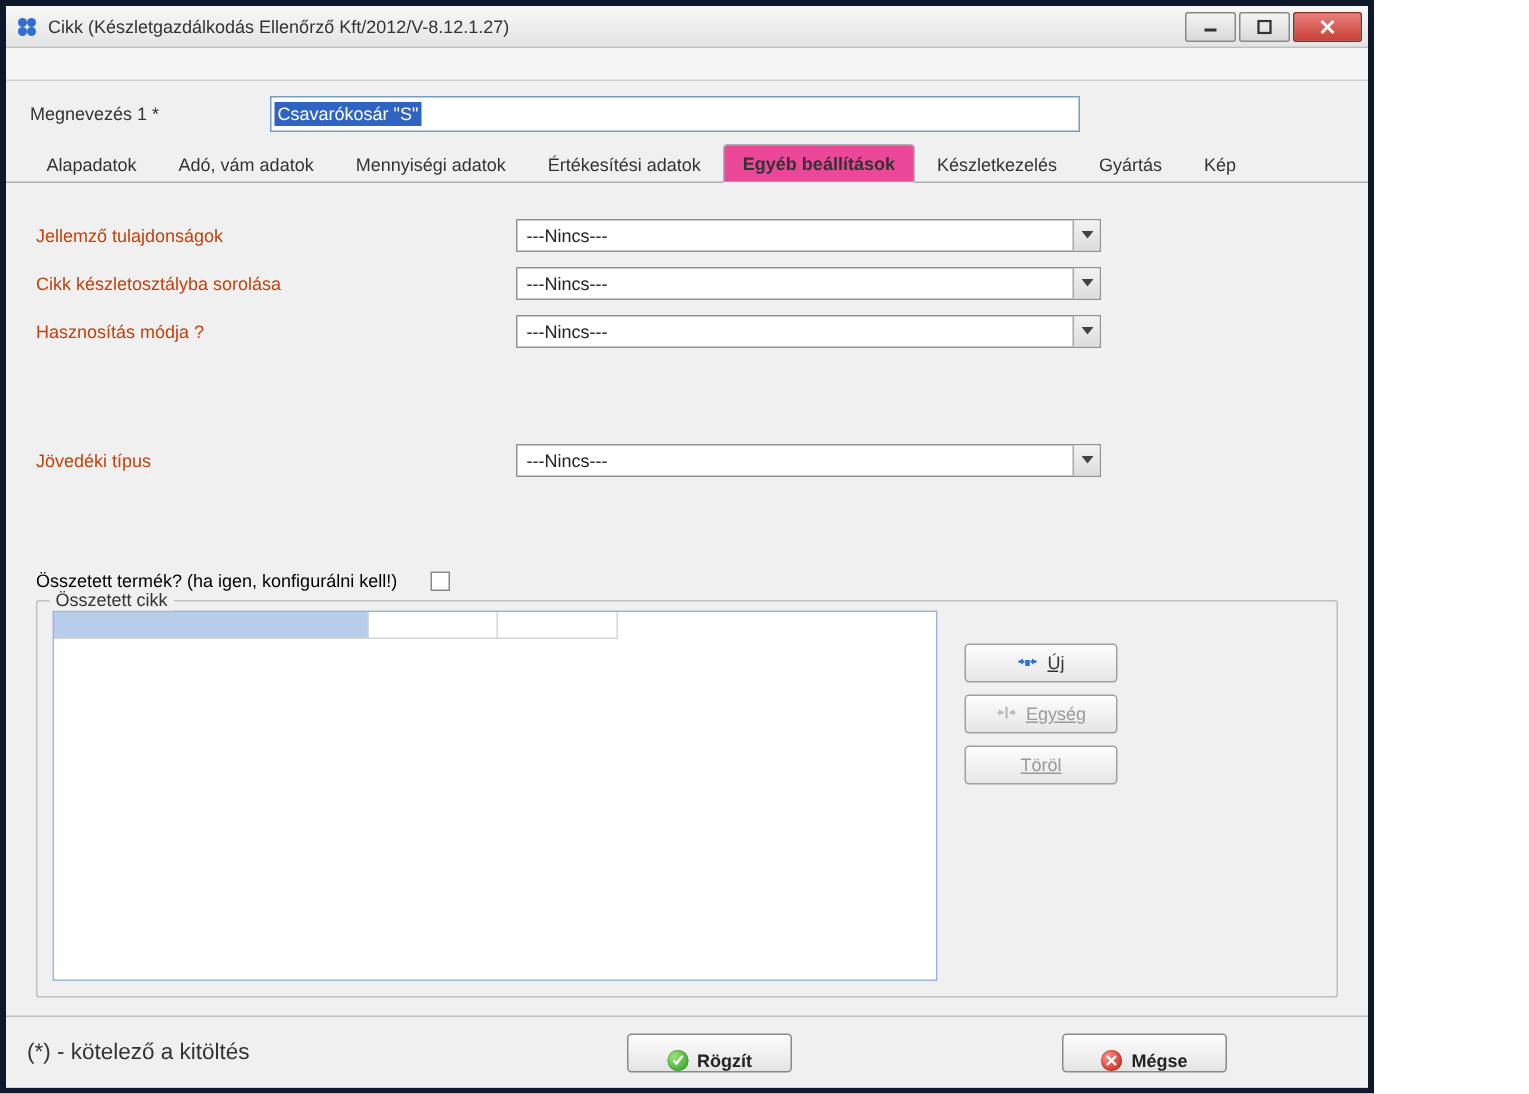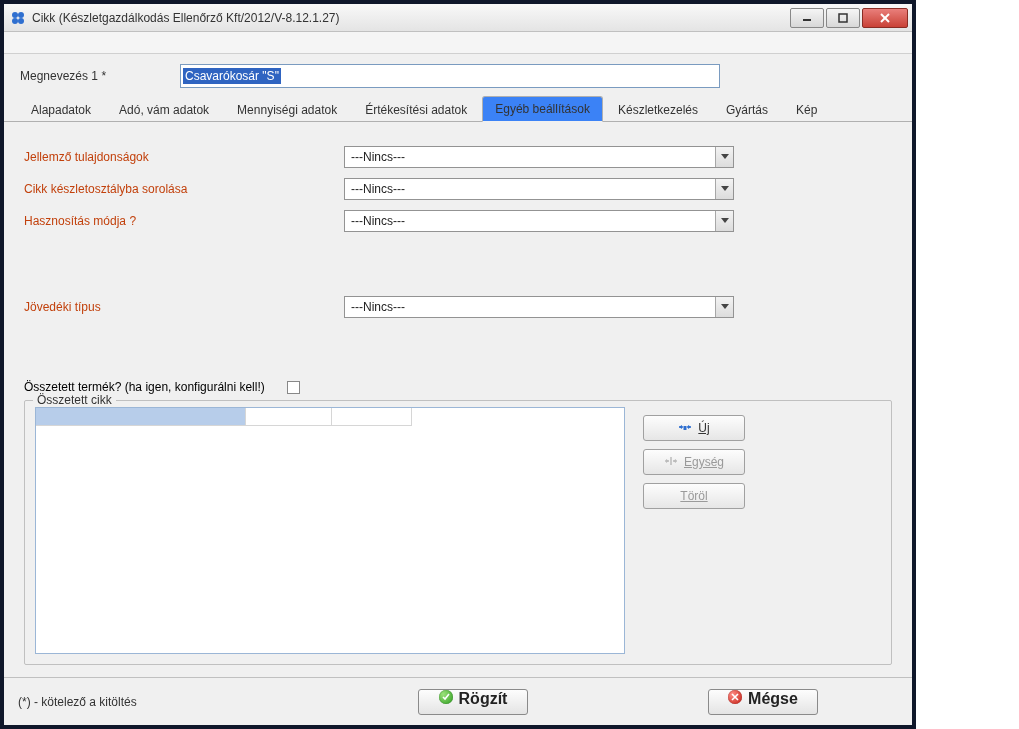--- a/index.html
+++ b/index.html
@@ -102,23 +102,24 @@
     border-bottom: none;
     color: #333;
     cursor: pointer;
     margin-right: 2px;
     position: relative;
     top: 1px;
     border-radius: 3px 3px 0 0;
   }
   .tab.active {
     border-color: #b0b0b0;
-    background: #3b82f6;
+    background: #ec4899;
     top: 1px;
     border-bottom: 1px solid #f0f0f0;
+    font-weight: bold;
   }
   .tab-body {
     flex: 1;
     padding: 24px 20px 12px 20px;
     display: flex;
     flex-direction: column;
   }
   .form-row {
     display: flex;
     align-items: center;
@@ -211,21 +212,21 @@
   .grid-row .cell {
     border-right: 1px solid #d6d6d6;
     border-bottom: 1px solid #d6d6d6;
     padding: 1px 4px;
   }
   .grid-row .cell.sel { background: #b7cdea; }
   .side-buttons {
     display: flex;
     flex-direction: column;
     gap: 8px;
-    margin-top: 8px;
+    margin-top: 22px;
   }
   .btn {
     width: 102px;
     height: 26px;
     border: 1px solid #a0a0a0;
     border-radius: 3px;
     background: linear-gradient(to bottom, #fdfdfd, #e6e6e6);
     display: flex;
     align-items: center;
     justify-content: center;
@@ -240,39 +241,39 @@
   .btn .accel { text-decoration: underline; }
   .footer {
     border-top: 1px solid #c0c0c0;
     padding: 8px 14px;
     display: flex;
     align-items: center;
     gap: 40px;
     background: #f0f0f0;
     height: 48px;
   }
-  .footnote { flex: 0 0 280px; color: #333; font-size:12px;}
+  .footnote { flex: 0 0 280px; color: #333; font-size:15px;}
   .footer-buttons {
     flex: 1;
     display: flex;
     justify-content: center;
     gap: 180px;
   }
   .big-btn {
     width: 110px;
     height: 26px;
     border: 1px solid #8a8a8a;
     border-radius: 3px;
     background: linear-gradient(to bottom, #fdfdfd, #e4e4e4);
     display: flex;
-    align-items: flex-start;
+    align-items: flex-end;
     justify-content: center;
     gap: 6px;
     font-weight: bold;
-    font-size: 16px;
+    font-size: 12px;
     color: #222;
     cursor: pointer;
   }
   .icon-circle {
     width: 14px; height: 14px; border-radius: 50%;
     display:flex; align-items:center; justify-content:center;
   }
   .icon-ok { background: radial-gradient(circle at 30% 30%, #9be27a, #2e9d1f); box-shadow: inset 0 0 1px #0a5c00;}
   .icon-cancel { background: radial-gradient(circle at 30% 30%, #ff8d85, #c21c10); box-shadow: inset 0 0 1px #700;}
 </style>

